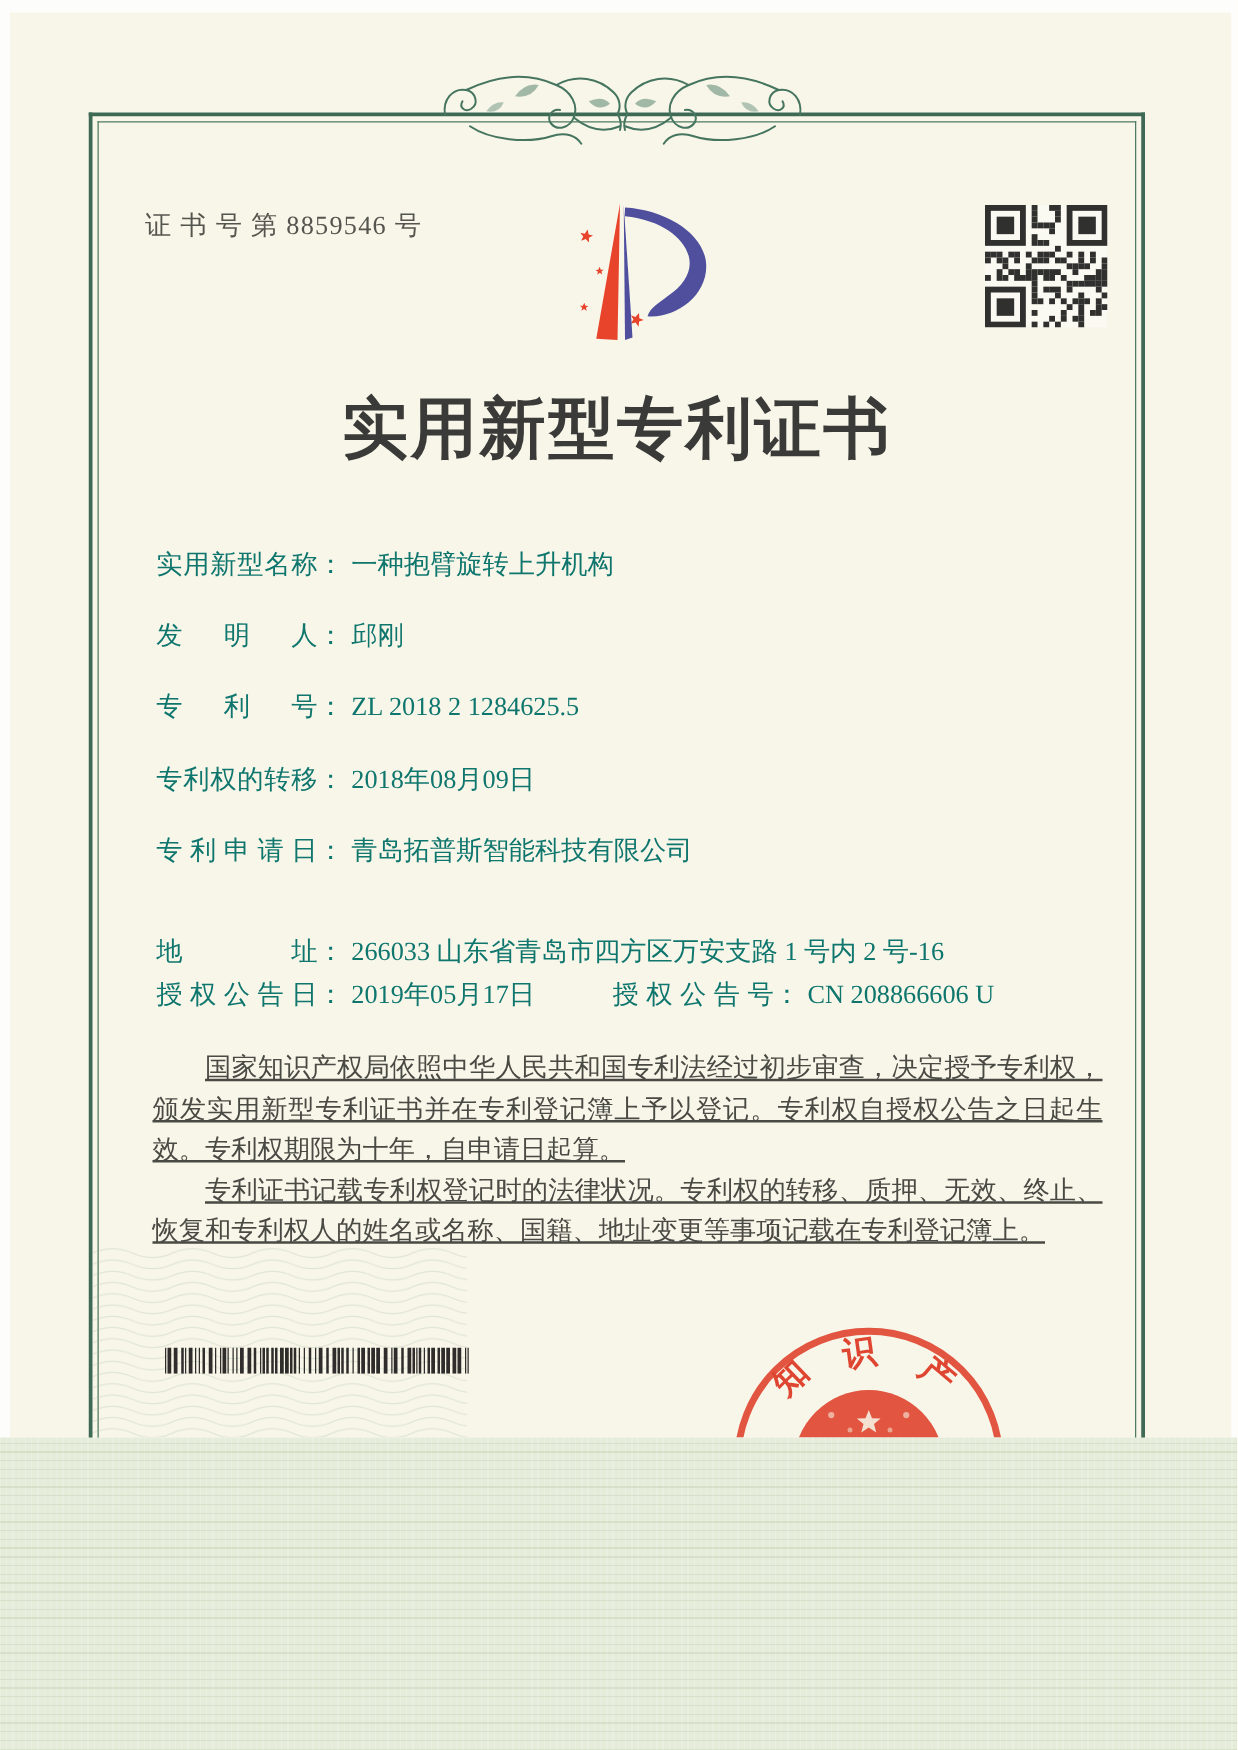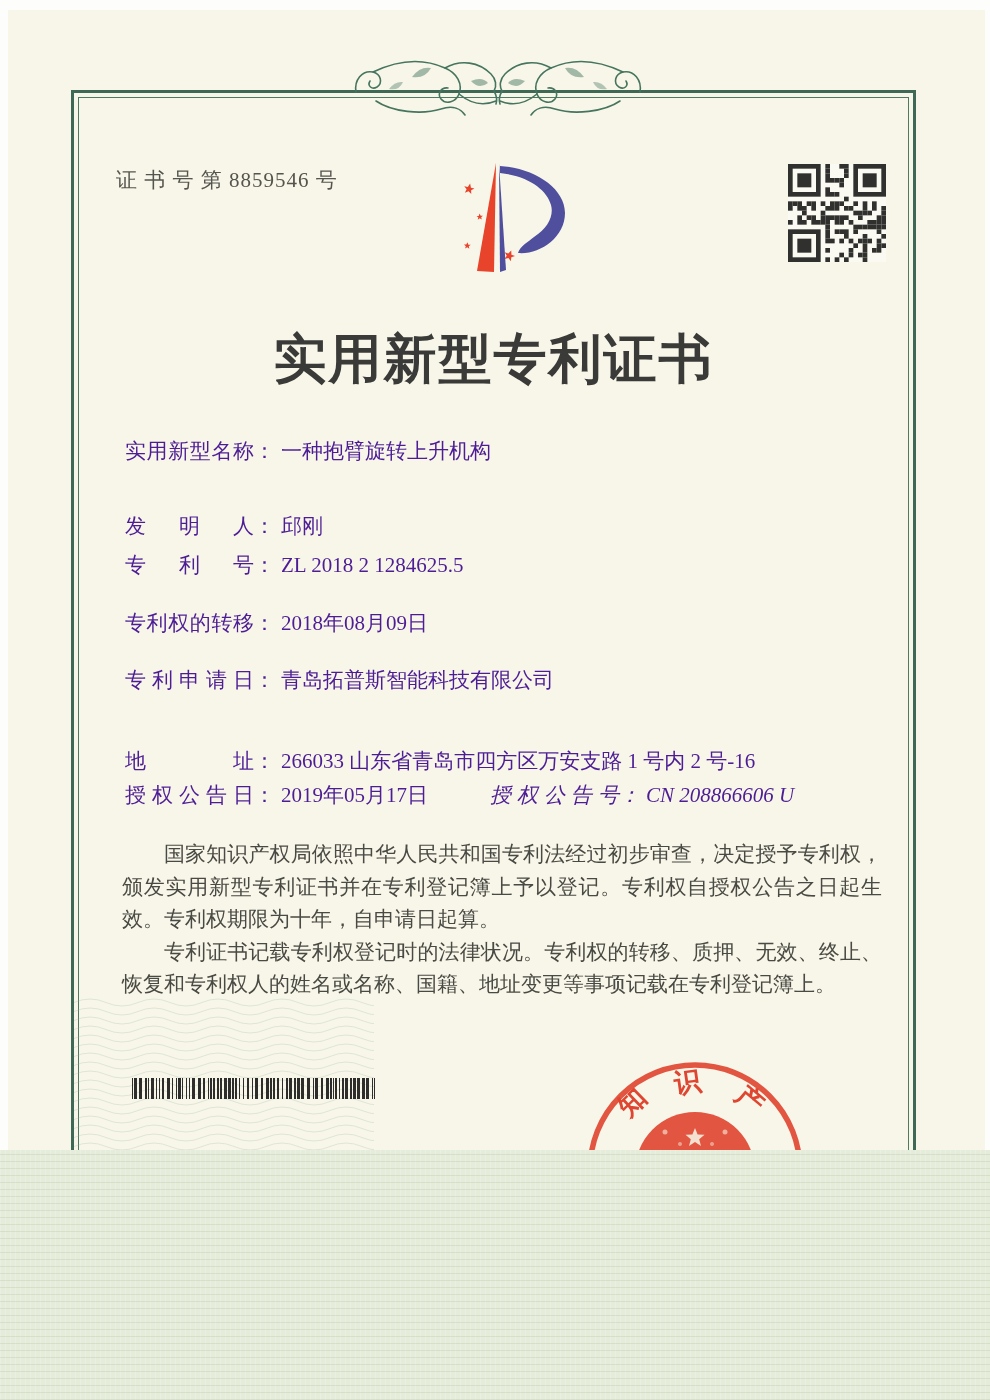--- a/index.html
+++ b/index.html
@@ -8,28 +8,28 @@
   .page{position:absolute;left:8px;top:10px;right:5px;height:1140px;background:#f8f6e9;}
   
   .frame-outer{position:absolute;left:71px;top:90px;right:74px;height:1060px;
                border:3px solid #3e6a55;border-bottom:none;}
   .frame-inner{position:absolute;left:78px;top:97px;right:81px;height:1053px;
                border:1px solid #4e7a63;border-bottom:none;}
   .ornament{position:absolute;left:352px;top:56px;width:292px;height:66px;}
   .cert-no{position:absolute;left:116px;top:166px;font-size:21px;letter-spacing:1px;color:#55554f;}
   .logo{position:absolute;left:424px;top:158px;width:150px;height:122px;}
   .qr{position:absolute;left:788px;top:164px;width:98px;height:98px;}
-  .title{position:absolute;left:71px;right:74px;top:308px;margin:16px;text-align:center;
+  .title{position:absolute;left:71px;right:74px;top:308px;margin:0;text-align:center;
          font-size:53px;font-weight:700;letter-spacing:2px;color:#3a3a38;}
-  .row{position:absolute;left:125px;right:100px;font-size:21px;color:#4c1d95;white-space:nowrap;}
+  .row{position:absolute;left:125px;right:100px;font-size:21px;color:#0f766e;white-space:nowrap;}
   .lab{display:inline-block;width:129px;text-align-last:justify;text-justify:inter-character;vertical-align:bottom;}
   .colon{margin-right:6px;}
-  .pair2{position:absolute;left:365px;top:0;font-style:italic;}
+  .pair2{position:absolute;left:365px;top:0;}
   .paras{position:absolute;left:122px;top:838px;width:760px;font-size:21px;color:#4a4a44;}
-  .paras p{margin:0;line-height:32.6px;text-indent:2em;text-align:justify;}
+  .paras p{margin:0;line-height:32.6px;text-indent:2em;text-align:justify;text-decoration:underline;}
   .waves{position:absolute;left:74px;top:998px;right:78px;height:152px;opacity:.8;}
   .barcode{position:absolute;left:132px;top:1078px;width:248px;height:21px;}
   .seal{position:absolute;left:560px;top:1040px;width:280px;height:110px;}
   .seal text{font-family:"Liberation Serif","DejaVu Serif",serif;font-weight:700;font-size:27px;fill:#df4631;}
   .band{position:absolute;left:0;top:1150px;width:990px;height:250px;background-color:#e5ecd9;
         background-image:
           repeating-linear-gradient(0deg, rgba(173,190,156,.28) 0 1px, transparent 1px 7px),
           repeating-linear-gradient(90deg, rgba(255,255,255,.20) 0 1px, transparent 1px 5px);}
 </style>
 </head>
@@ -201,21 +201,21 @@
       <rect x="46.67" y="93.33" width="4.67" height="4.67" fill="#30302e"></rect>
       <rect x="56.00" y="93.33" width="4.67" height="4.67" fill="#30302e"></rect>
       <rect x="74.67" y="93.33" width="4.67" height="4.67" fill="#30302e"></rect>
     </svg>
 
   <h1 class="title">实用新型专利证书</h1>
 
   <div class="row" style="top:437px">
     <span class="lab">实用新型名称</span><span class="colon">：</span><span>一种抱臂旋转上升机构</span>
   </div>
-  <div class="row" style="top:512px">
+  <div class="row" style="top:494px">
     <span class="lab">发明人</span><span class="colon">：</span><span>邱刚</span>
   </div>
   <div class="row" style="top:551px">
     <span class="lab">专利号</span><span class="colon">：</span><span>ZL 2018 2 1284625.5</span>
   </div>
   <div class="row" style="top:609px">
     <span class="lab">专利权的转移</span><span class="colon">：</span><span>2018年08月09日</span>
   </div>
   <div class="row" style="top:666px">
     <span class="lab">专利申请日</span><span class="colon">：</span><span>青岛拓普斯智能科技有限公司</span>

